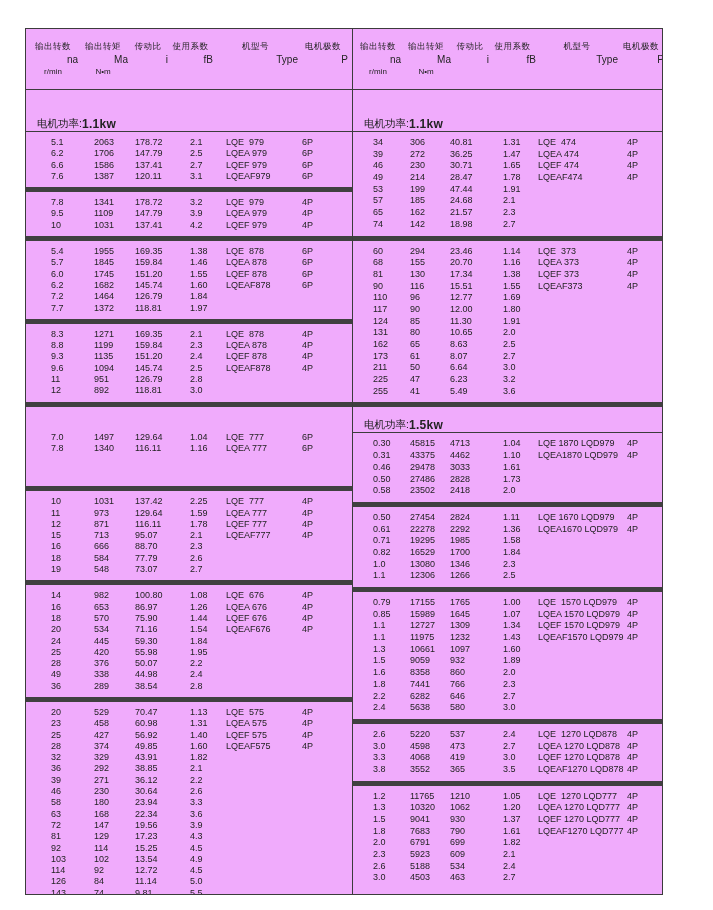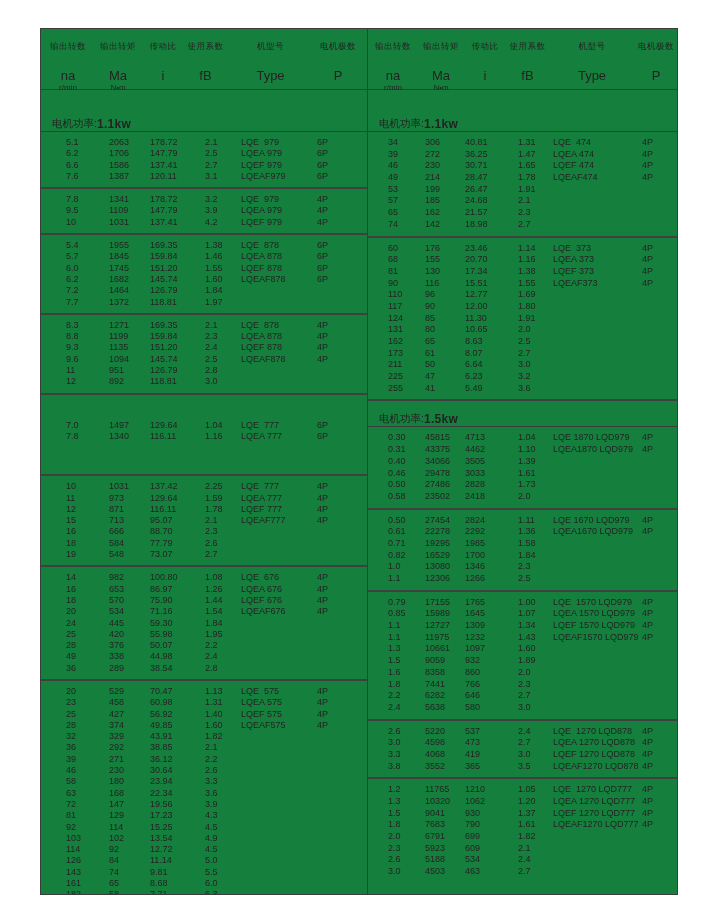--- a/index.html
+++ b/index.html
@@ -3,50 +3,50 @@
 <meta charset="utf-8">
 <style>
   html,body { margin:0; padding:0; }
   body {
     width:713px; height:910px; position:relative;
     background:#ffffff; color:#232323;
     font-family:"Liberation Sans", sans-serif;
     overflow:hidden;
   }
   .frame {
-    position:absolute; left:40px; top:28px; width:636px; height:865px;
-    border:1px solid #3c3c3c; display:flex; background:#15803d;
+    position:absolute; left:25px; top:28px; width:636px; height:865px;
+    border:1px solid #3c3c3c; display:flex; background:#f0abfc;
   }
   .half { box-sizing:border-box; overflow:hidden; }
   #table-left  { width:327px; border-right:1px solid #3c3c3c; }
   #table-right { flex:1; }
 
   
   .hdr {
     box-sizing:border-box; height:61px; border-bottom:1px solid #3c3c3c;
     display:grid; padding-top:12px;
   }
   #table-left  .hdr { grid-template-columns:50px 50px 40px 45px 85px 50px; padding-left:2px; }
   #table-right .hdr { grid-template-columns:46px 50px 38px 47px 82px 46px; padding-left:2px; }
   .hc { text-align:center; }
   .hc .zh  { font-size:8.5px; letter-spacing:0.5px; line-height:11px; white-space:nowrap; }
-  .hc .sym { font-size:13px; line-height:14px; margin-top:17px; }
+  .hc .sym { font-size:10px; line-height:14px; margin-top:1px;text-align:right; }
   .hc .unit{ font-size:8px; line-height:10px; min-height:10px; }
 
   
   .power {
     box-sizing:border-box; height:42px; border-bottom:1px solid #3c3c3c;
     display:flex; align-items:flex-end; padding-left:11px;
   }
   #table-right .power-s1 { height:26px; }
   .power .pfx { font-size:10.5px; }
   .power .val { font-size:12px; font-weight:bold; letter-spacing:0.3px; }
 
   
-  .blk { box-sizing:border-box; border-bottom:2px solid #404040; padding:5px 0; }
+  .blk { box-sizing:border-box; border-bottom:5px solid #404040; padding:5px 0; }
   .blk.no-bb { border-bottom:none; }
   #table-left .s0-b4 { padding-bottom:32px;margin-top:20px; }   
 
   .row { display:grid; }
   #table-left  .row { grid-template-columns:43px 41px 55px 36px 76px 50px; padding-left:25px; height:11.3px; line-height:11.3px; }
   #table-right .row { grid-template-columns:37px 40px 53px 35px 89px 33px; padding-left:20px; height:11.7px; line-height:11.7px; }
   .cell { font-size:9px; white-space:pre; overflow:visible; }
 </style>
 </head>
 <body>
@@ -621,21 +621,21 @@
             <div class="cell c0">49</div>
             <div class="cell c1">214</div>
             <div class="cell c2">28.47</div>
             <div class="cell c3">1.78</div>
             <div class="cell c4">LQEAF474</div>
             <div class="cell c5">4P</div>
           </div>
           <div class="row">
             <div class="cell c0">53</div>
             <div class="cell c1">199</div>
-            <div class="cell c2">26.47</div>
+            <div class="cell c2">47.44</div>
             <div class="cell c3">1.91</div>
             <div class="cell c4"></div>
             <div class="cell c5"></div>
           </div>
           <div class="row">
             <div class="cell c0">57</div>
             <div class="cell c1">185</div>
             <div class="cell c2">24.68</div>
             <div class="cell c3">2.1</div>
             <div class="cell c4"></div>
@@ -654,21 +654,21 @@
             <div class="cell c1">142</div>
             <div class="cell c2">18.98</div>
             <div class="cell c3">2.7</div>
             <div class="cell c4"></div>
             <div class="cell c5"></div>
           </div>
         </div>
         <div class="blk s0-b1">
           <div class="row">
             <div class="cell c0">60</div>
-            <div class="cell c1">176</div>
+            <div class="cell c1">294</div>
             <div class="cell c2">23.46</div>
             <div class="cell c3">1.14</div>
             <div class="cell c4">LQE  373</div>
             <div class="cell c5">4P</div>
           </div>
           <div class="row">
             <div class="cell c0">68</div>
             <div class="cell c1">155</div>
             <div class="cell c2">20.70</div>
             <div class="cell c3">1.16</div>
@@ -779,28 +779,20 @@
           </div>
           <div class="row">
             <div class="cell c0">0.31</div>
             <div class="cell c1">43375</div>
             <div class="cell c2">4462</div>
             <div class="cell c3">1.10</div>
             <div class="cell c4">LQEA1870 LQD979</div>
             <div class="cell c5">4P</div>
           </div>
           <div class="row">
-            <div class="cell c0">0.40</div>
-            <div class="cell c1">34066</div>
-            <div class="cell c2">3505</div>
-            <div class="cell c3">1.39</div>
-            <div class="cell c4"></div>
-            <div class="cell c5"></div>
-          </div>
-          <div class="row">
             <div class="cell c0">0.46</div>
             <div class="cell c1">29478</div>
             <div class="cell c2">3033</div>
             <div class="cell c3">1.61</div>
             <div class="cell c4"></div>
             <div class="cell c5"></div>
           </div>
           <div class="row">
             <div class="cell c0">0.50</div>
             <div class="cell c1">27486</div>

